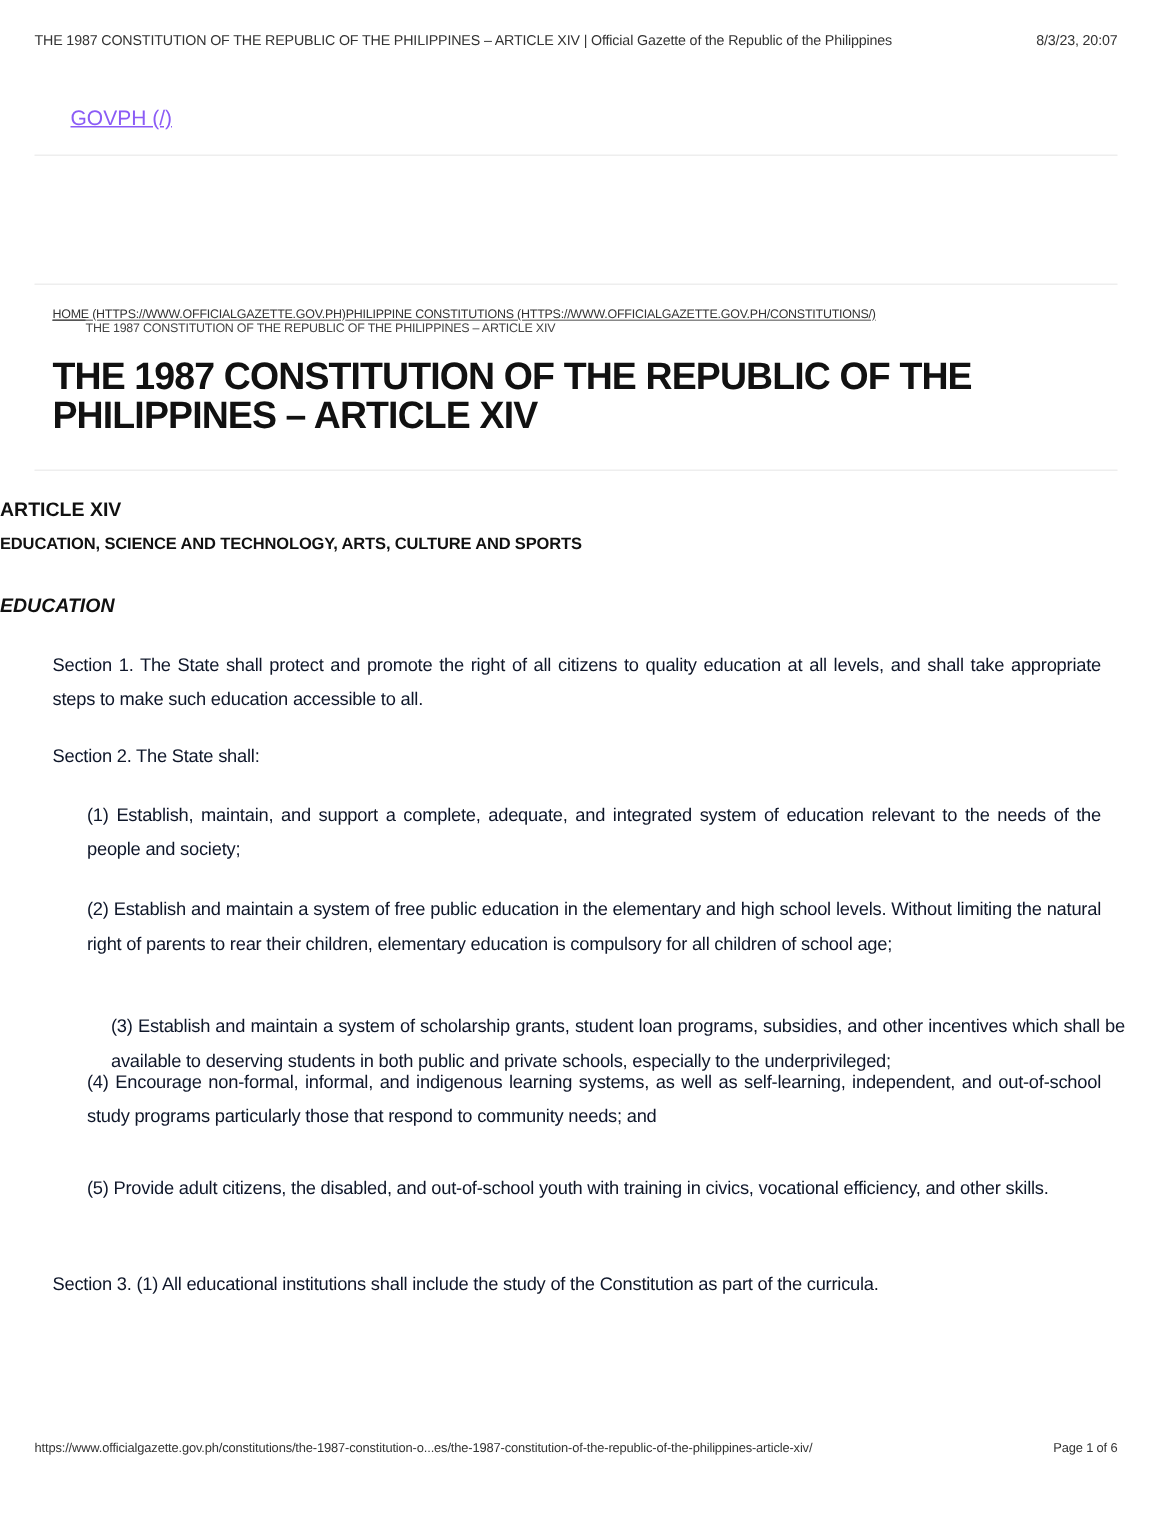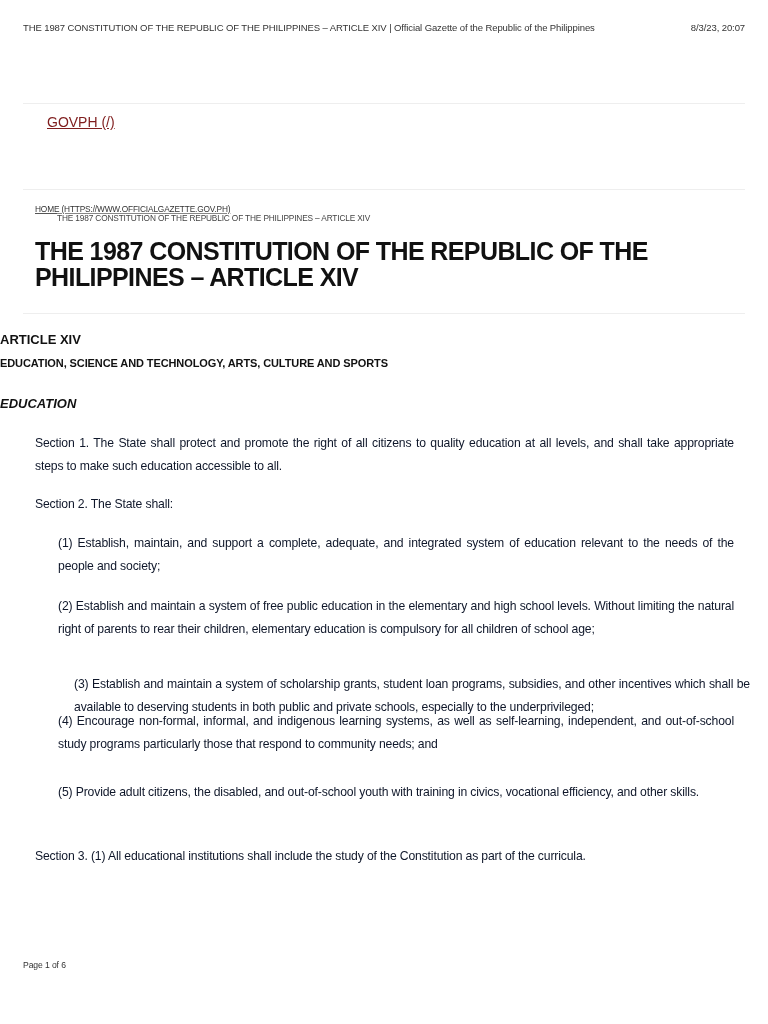--- a/index.html
+++ b/index.html
@@ -1,22 +1,22 @@
 <!DOCTYPE html>
 <html><head>
 <meta charset="utf-8">
 <style>
   html, body { margin:0; padding:0; background:#fff; }
   body { width:768px; height:1024px; position:relative; overflow:hidden;
          font-family:"Liberation Sans", sans-serif; color:#222; }
   .print-header { position:absolute; top:22px; left:23px; right:23px; height:14px;
          font-size:9.5px; color:#333; display:flex; justify-content:space-between;
          font-family:"Liberation Sans Narrow","Liberation Sans", sans-serif; letter-spacing:-0.1px; }
-  .govph { position:absolute; top:70px; left:47px; font-size:14px; color:#7f1d1d;
-         text-decoration:underline;margin-top:44px; }
+  .govph { position:absolute; top:70px; left:47px; font-size:14px; color:#8b5cf6;
+         text-decoration:underline; }
   .rule { position:absolute; left:23px; right:23px; height:1px; background:#eee; }
   .breadcrumb { position:absolute; top:205px; left:35px; font-size:8.3px; color:#333;
          letter-spacing:-0.15px; line-height:9px; }
   .bc-row1 { display:flex; white-space:nowrap; }
   .bc-row1 span { text-decoration:underline; text-decoration-color:#888; }
   .bc-row2 { padding-left:22px; white-space:nowrap; color:#444; position:relative; }
   .bc-row2::before { content:""; position:absolute; left:0; top:-1px; width:22px; height:1px; background:#555; }
   .title { position:absolute; top:238px; left:35px; width:700px; font-size:25.5px;
          font-weight:bold; color:#111; line-height:26px; letter-spacing:-0.6px;
          font-family:"Liberation Sans Narrow","Liberation Sans", sans-serif; transform:scaleX(0.98); transform-origin:left; }
@@ -40,20 +40,21 @@
   <span>8/3/23, 20:07</span>
 </div>
 
 <a class="govph">GOVPH (/)</a>
 <div class="rule" style="top:103px"></div>
 <div class="rule" style="top:189px"></div>
 
 <nav class="breadcrumb">
   <div class="bc-row1">
     <span>HOME (HTTPS://WWW.OFFICIALGAZETTE.GOV.PH)</span>
+    <span>PHILIPPINE CONSTITUTIONS (HTTPS://WWW.OFFICIALGAZETTE.GOV.PH/CONSTITUTIONS/)</span>
   </div>
   <div class="bc-row2">THE 1987 CONSTITUTION OF THE REPUBLIC OF THE PHILIPPINES – ARTICLE XIV</div>
 </nav>
 
 <h1 class="title" style="margin:0">THE 1987 CONSTITUTION OF THE REPUBLIC OF THE PHILIPPINES – ARTICLE XIV</h1>
 <div class="rule" style="top:313px"></div>
 
 <div class="center art-head">ARTICLE XIV</div>
 <div class="center art-sub">EDUCATION, SCIENCE AND TECHNOLOGY, ARTS, CULTURE AND SPORTS</div>
 <div class="center edu">EDUCATION</div>
@@ -61,14 +62,15 @@
 <p class="para sec" style="top:432px;margin:0">Section 1. The State shall protect and promote the right of all citizens to quality education at all levels, and shall take appropriate steps to make such education accessible to all.</p>
 <p class="para sec" style="top:493px;margin:0">Section 2. The State shall:</p>
 <p class="para item" style="top:532px;margin:0">(1) Establish, maintain, and support a complete, adequate, and integrated system of education relevant to the needs of the people and society;</p>
 <p class="para item" style="top:595px;margin:0">(2) Establish and maintain a system of free public education in the elementary and high school levels. Without limiting the natural right of parents to rear their children, elementary education is compulsory for all children of school age;</p>
 <p class="para item" style="top:657px;margin:16px">(3) Establish and maintain a system of scholarship grants, student loan programs, subsidies, and other incentives which shall be available to deserving students in both public and private schools, especially to the underprivileged;</p>
 <p class="para item" style="top:710px;margin:0">(4) Encourage non-formal, informal, and indigenous learning systems, as well as self-learning, independent, and out-of-school study programs particularly those that respond to community needs; and</p>
 <p class="para item" style="top:781px;margin:0">(5) Provide adult citizens, the disabled, and out-of-school youth with training in civics, vocational efficiency, and other skills.</p>
 <p class="para sec" style="top:845px;margin:0">Section 3. (1) All educational institutions shall include the study of the Constitution as part of the curricula.</p>
 
 <div class="print-footer">
+  <span>https://www.officialgazette.gov.ph/constitutions/the-1987-constitution-o...es/the-1987-constitution-of-the-republic-of-the-philippines-article-xiv/</span>
   <span>Page 1 of 6</span>
 </div>
 
 </body></html>

